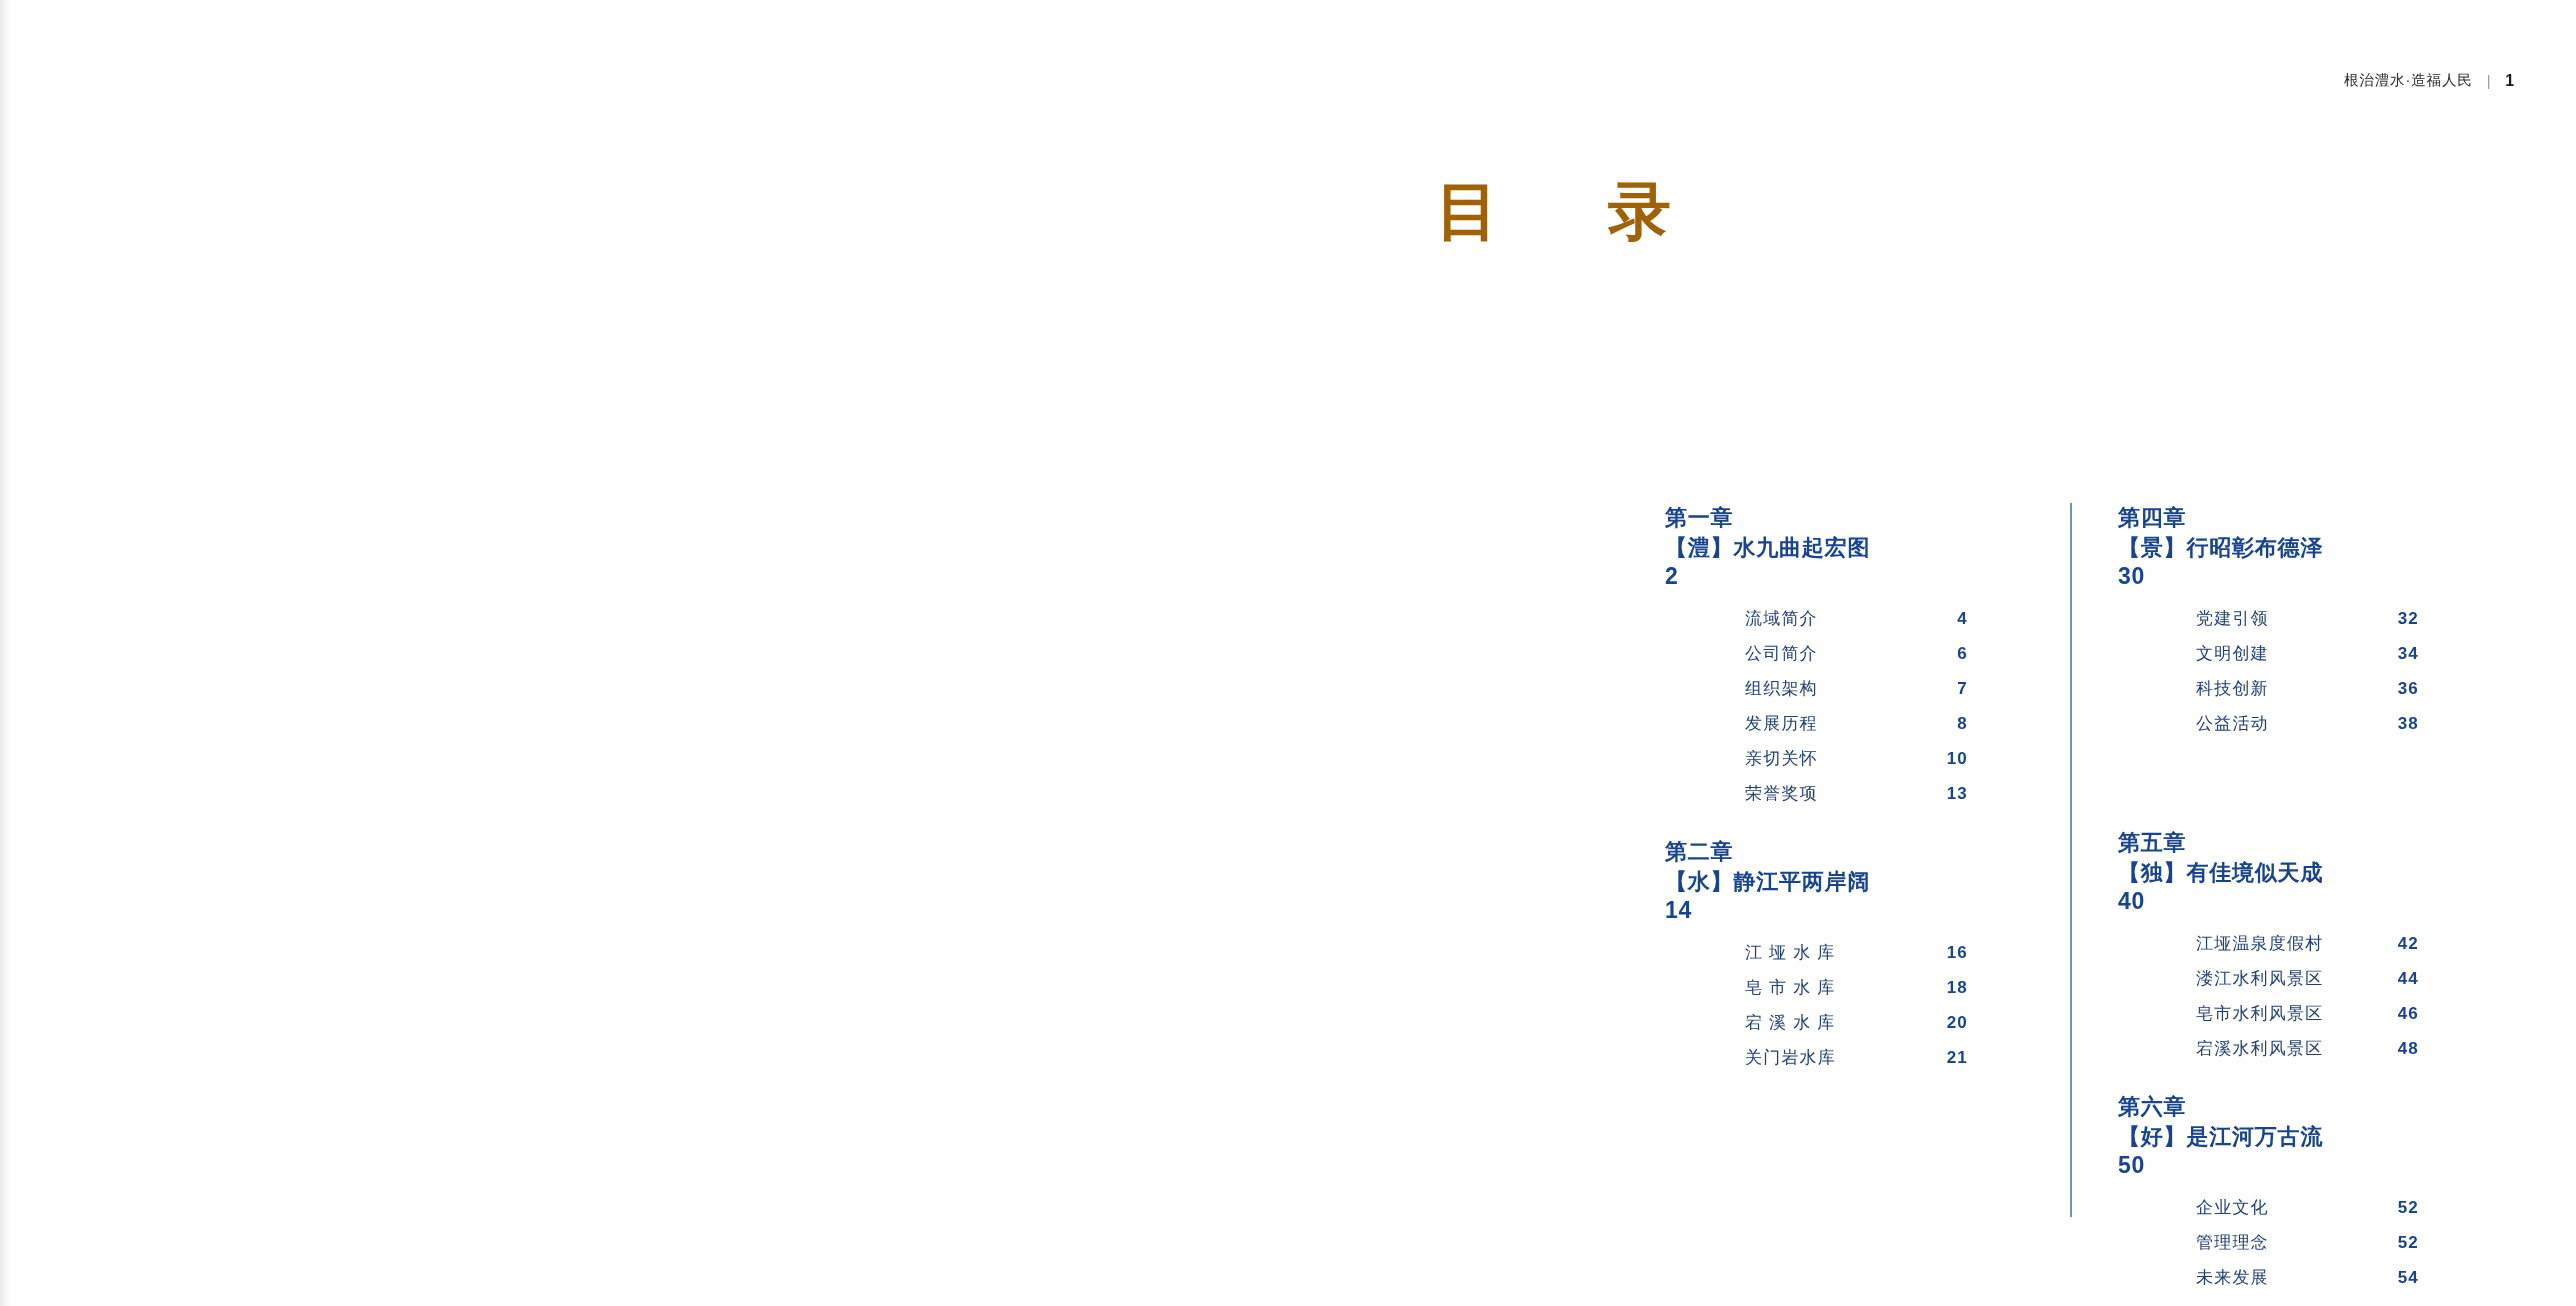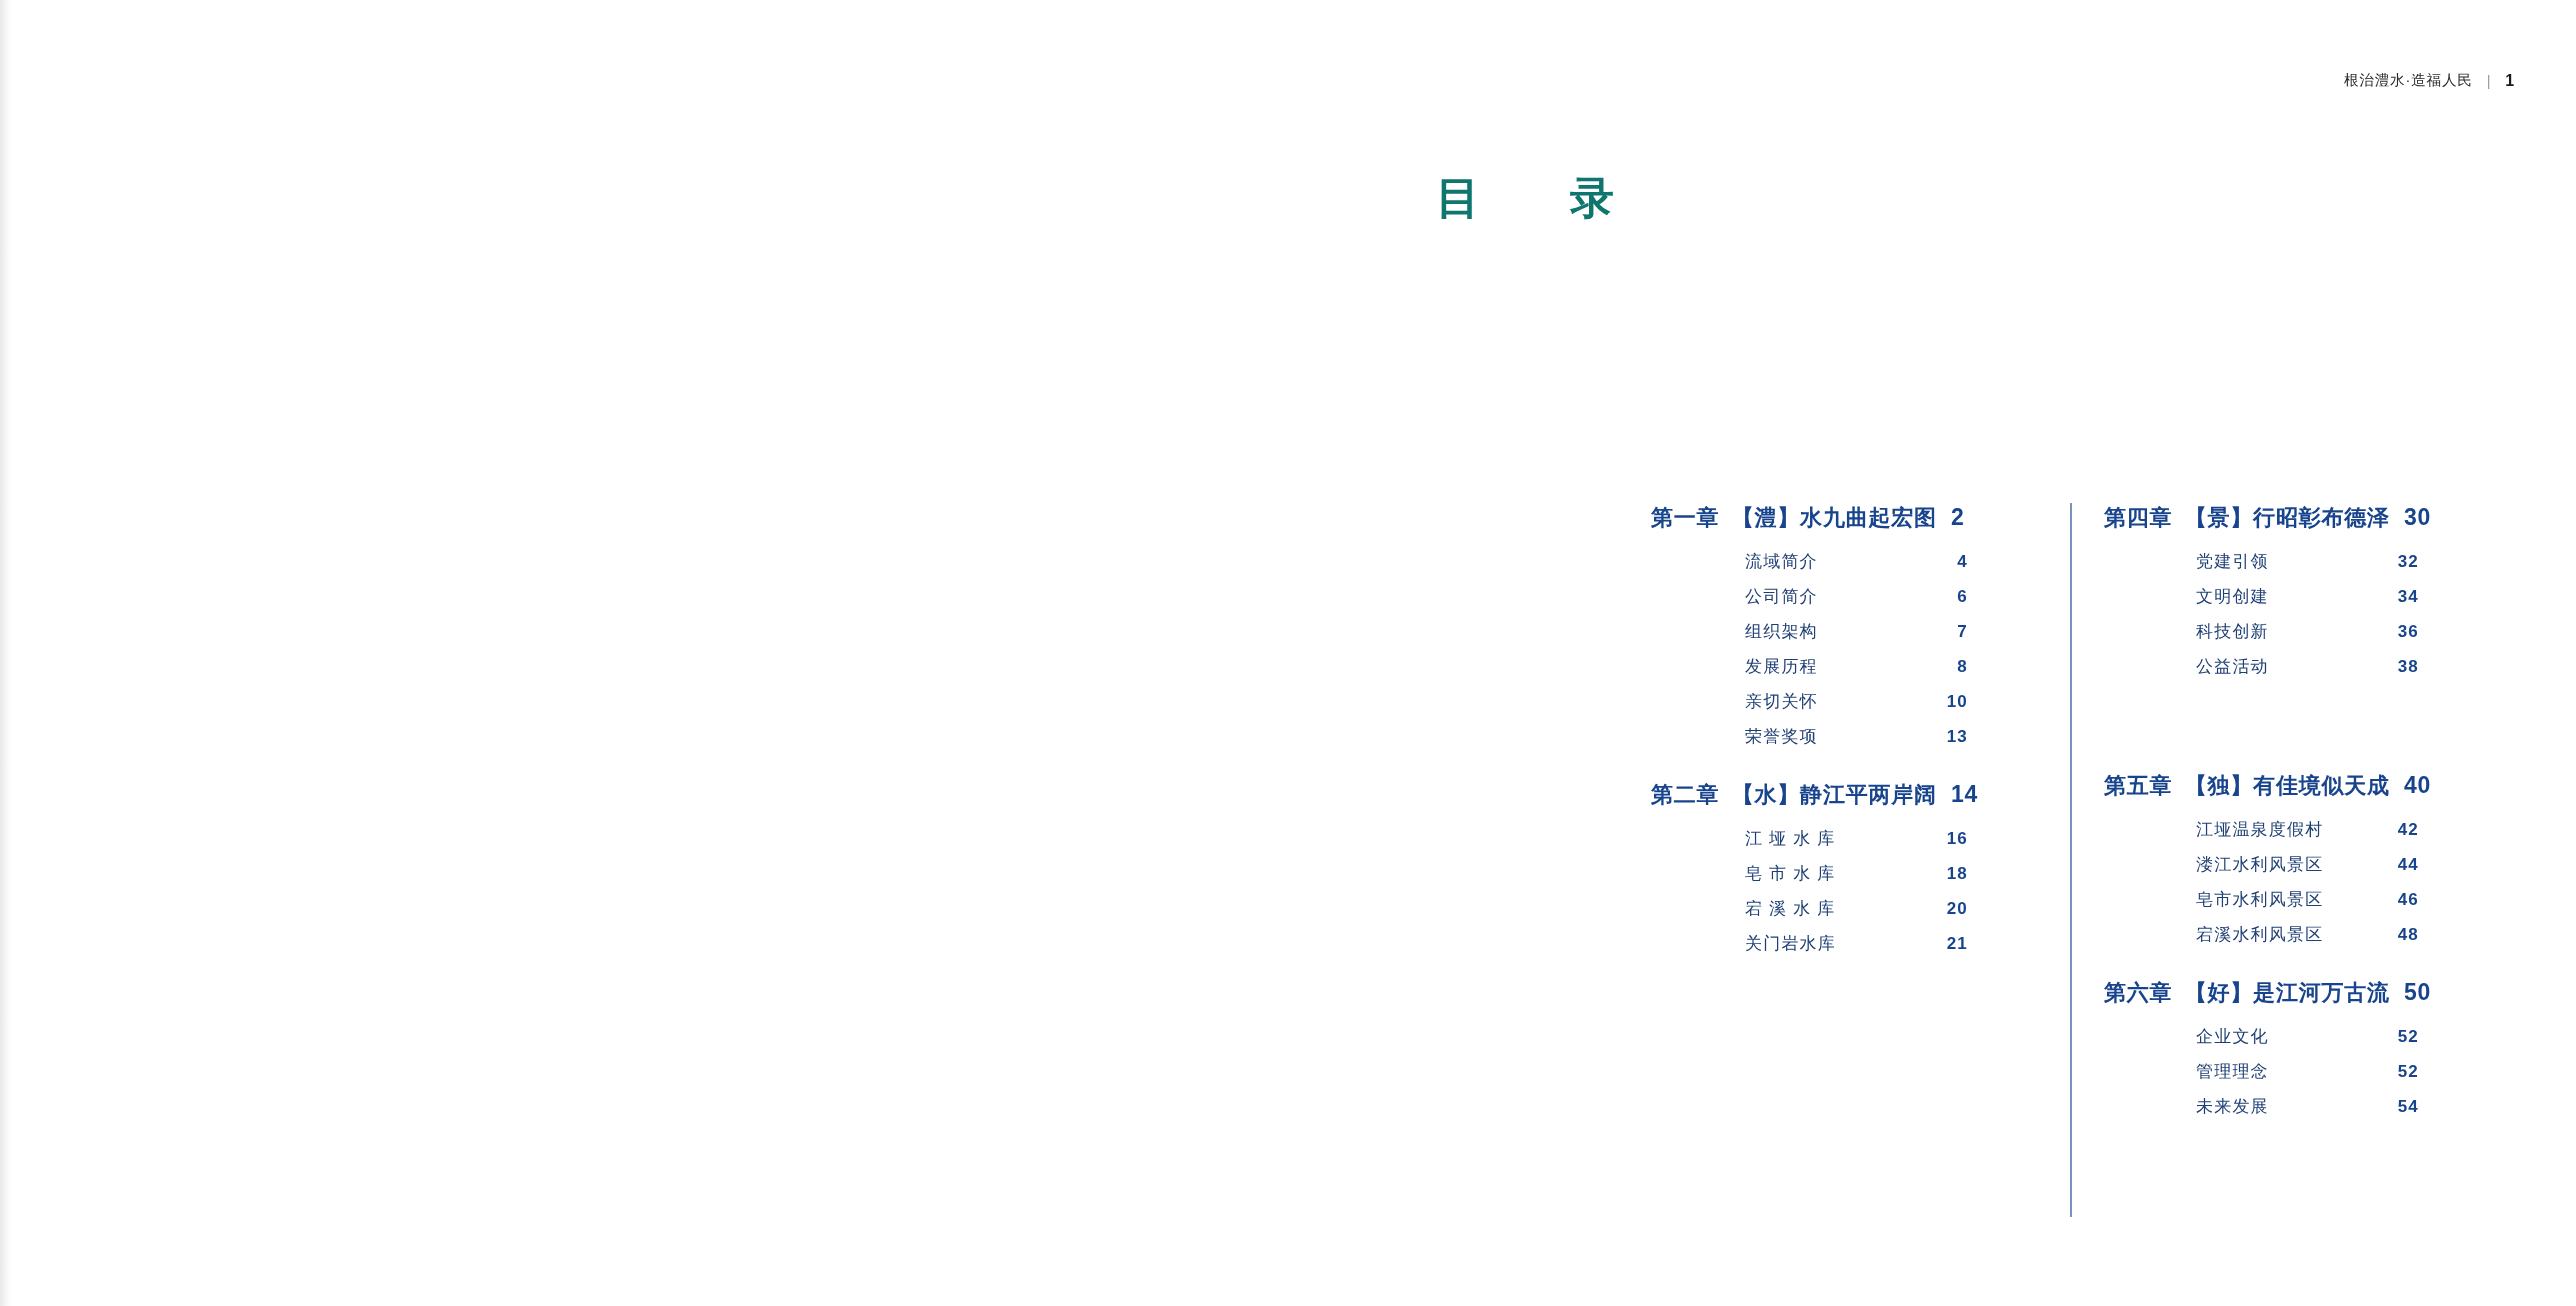--- a/index.html
+++ b/index.html
@@ -46,23 +46,23 @@
   }
   .header-run .pagenum {
     font-weight: bold;
     color: #1a1a1a;
     font-size: 16px;
   }
   .toc-title {
     position: absolute;
     left: 1436px;
     top: 169px;
-    font-size: 44px;
-    font-weight: bold;
-    color: #0f766e;
+    font-size: 63px;
+    font-weight: bold;
+    color: #a16207;
     letter-spacing: 23px;
     font-family: "Liberation Sans", sans-serif;
     text-align: center;
   }
   .columns {
     position: absolute;
     left: 1651px;
     top: 503px;
     width: 860px;
     display: flex;
@@ -91,20 +91,21 @@
     margin-top: 20px;
   }
   .chapter-head {
     display: flex;
     align-items: baseline;
     font-size: 22px;
     font-weight: bold;
     color: #17448c;
     letter-spacing: 0.8px;
     white-space: nowrap;
+    flex-direction: column;
   }
   .chapter-head .ch-no {
     margin-right: 12.3px;
   }
   .chapter-head .ch-name {
     flex: 0 0 auto;
     text-align: right;
   }
   .chapter-head .ch-page {
     margin-left: 14px;

